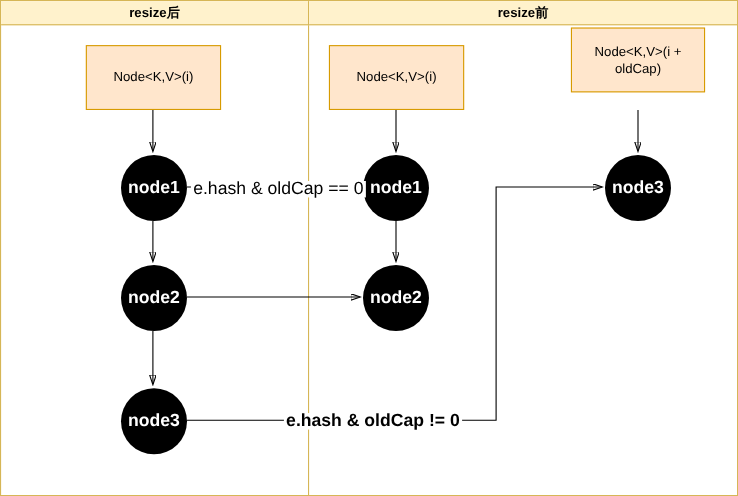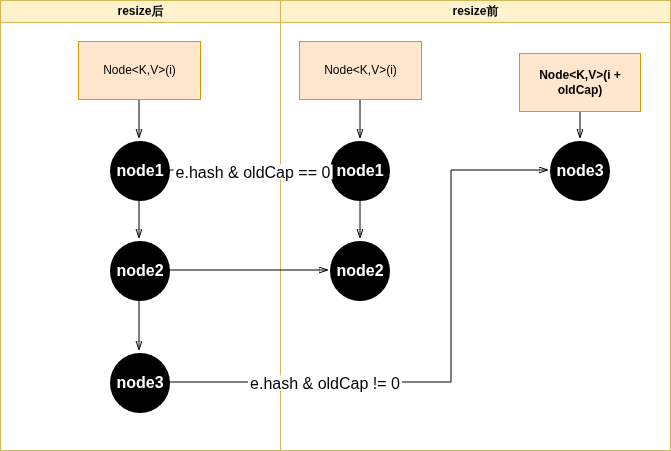--- a/index.html
+++ b/index.html
@@ -62,21 +62,21 @@
     align-items: center;
     justify-content: center;
     text-align: center;
     font-size: 12px;
     color: #000;
     padding: 2px 14px;
     line-height: 1.25;
   }
   .entry-box.b1 { left: 77px;  top: 40px; width: 123px; height: 59px; }
   .entry-box.b2 { left: 298px; top: 40px; width: 123px; height: 59px; }
-  .entry-box.b3 { left: 518px; top: 52px; width: 122px; height: 59px; font-weight: bold; }
+  .entry-box.b3 { left: 518px; top: 24px; width: 122px; height: 59px; }
 
   
   .node-circle {
     position: absolute;
     width: 60px; height: 60px;
     border-radius: 50%;
     background: var(--node-fill);
     color: var(--node-text);
     display: flex;
     align-items: center;
@@ -109,21 +109,21 @@
     position: absolute;
     transform: translate(-50%, -50%);
     background: var(--bg);
     color: #000;
     font-size: 16px;
     white-space: nowrap;
     padding: 0 2px;
     line-height: 15px;
   }
   .el-low  { left: 252px; top: 171px; }
-  .el-high { left: 324px; top: 382px; }
+  .el-high { left: 338px; top: 382px; font-weight: bold; }
 </style>
 </head>
 <body>
 
 <div class="canvas">
 
   <div class="header-row">
     <div class="header-cell left">resize后</div>
     <div class="header-cell right">resize前</div>
   </div>

